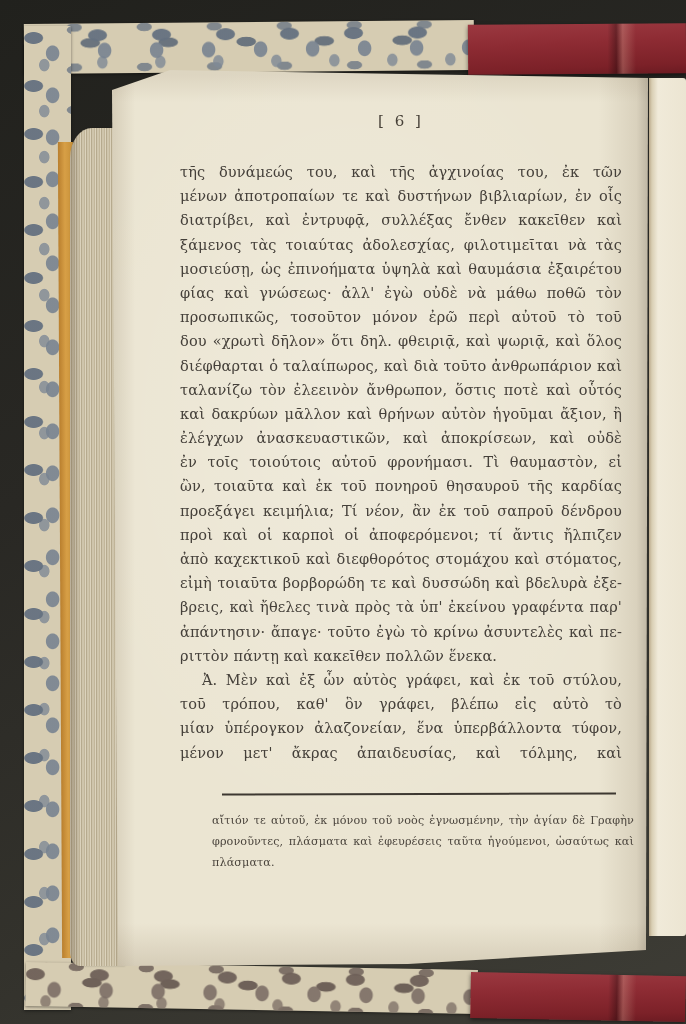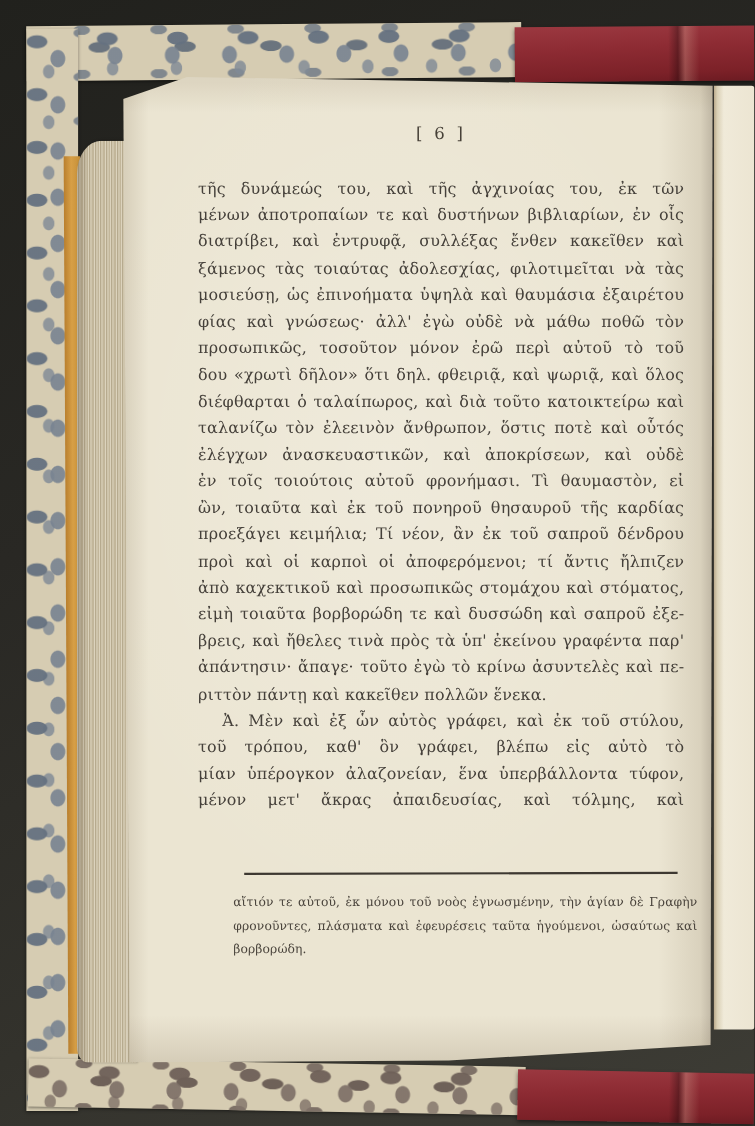--- a/index.html
+++ b/index.html
@@ -119,38 +119,39 @@
     <div class="page-number">[ 6 ]</div>
     <div class="text-block" id="main-text">
         <div class="tline">τῆς δυνάμεώς του, καὶ τῆς ἀγχινοίας του, ἐκ τῶν περιφερο-</div>
         <div class="tline">μένων ἀποτροπαίων τε καὶ δυστήνων βιβλιαρίων, ἐν οἷς ἐν-</div>
         <div class="tline">διατρίβει, καὶ ἐντρυφᾷ, συλλέξας ἔνθεν κακεῖθεν καὶ ἀναμα-</div>
         <div class="tline">ξάμενος τὰς τοιαύτας ἀδολεσχίας, φιλοτιμεῖται νὰ τὰς δη-</div>
         <div class="tline">μοσιεύσῃ, ὡς ἐπινοήματα ὑψηλὰ καὶ θαυμάσια ἐξαιρέτου σο-</div>
         <div class="tline">φίας καὶ γνώσεως· ἀλλ' ἐγὼ οὐδὲ νὰ μάθω ποθῶ τὸν γράψαντα</div>
         <div class="tline">προσωπικῶς, τοσοῦτον μόνον ἐρῶ περὶ αὐτοῦ τὸ τοῦ Φερεκύ-</div>
         <div class="tline">δου «χρωτὶ δῆλον» ὅτι δηλ. φθειριᾷ, καὶ ψωριᾷ, καὶ ὅλος ὅλως</div>
-        <div class="tline">διέφθαρται ὁ ταλαίπωρος, καὶ διὰ τοῦτο κατοικτείρω καὶ</div>
+        <div class="tline">διέφθαρται ὁ ταλαίπωρος, καὶ διὰ τοῦτο ἀνθρωπάριον καὶ</div>
         <div class="tline">ταλανίζω τὸν ἐλεεινὸν ἄνθρωπον, ὅστις ποτὲ καὶ οὗτός ἐστι,</div>
+        <div class="tline">καὶ δακρύων μᾶλλον καὶ θρήνων αὐτὸν ἡγοῦμαι ἄξιον, ἢ</div>
         <div class="tline">ἐλέγχων ἀνασκευαστικῶν, καὶ ἀποκρίσεων, καὶ οὐδὲ θαυμάζω</div>
         <div class="tline">ἐν τοῖς τοιούτοις αὐτοῦ φρονήμασι. Τὶ θαυμαστὸν, εἰ τοιοῦτος</div>
         <div class="tline">ὢν, τοιαῦτα καὶ ἐκ τοῦ πονηροῦ θησαυροῦ τῆς καρδίας αὐτοῦ</div>
         <div class="tline">προεξάγει κειμήλια; Τί νέον, ἂν ἐκ τοῦ σαπροῦ δένδρου σα-</div>
         <div class="tline">προὶ καὶ οἱ καρποὶ οἱ ἀποφερόμενοι; τί ἄντις ἤλπιζεν ἄλλο</div>
-        <div class="tline">ἀπὸ καχεκτικοῦ καὶ προσωπικῶς στομάχου καὶ στόματος,</div>
-        <div class="tline">εἰμὴ τοιαῦτα βορβορώδη τε καὶ δυσσώδη καὶ σαπροῦ ἐξε-</div>
+        <div class="tline">ἀπὸ καχεκτικοῦ καὶ διεφθορότος στομάχου καὶ στόματος,</div>
+        <div class="tline">εἰμὴ τοιαῦτα βορβορώδη τε καὶ δυσσώδη καὶ βδελυρὰ ἐξε-</div>
         <div class="tline">βρεις, καὶ ἤθελες τινὰ πρὸς τὰ ὑπ' ἐκείνου γραφέντα παρ' ἐμοῦ</div>
         <div class="tline">ἀπάντησιν· ἄπαγε· τοῦτο ἐγὼ τὸ κρίνω ἀσυντελὲς καὶ πε-</div>
         <div class="tline para-end">ριττὸν πάντῃ καὶ κακεῖθεν πολλῶν ἕνεκα.</div>
         <div class="tline indent">Ἀ. Μὲν καὶ ἐξ ὧν αὐτὸς γράφει, καὶ ἐκ τοῦ στύλου, ἤτοι</div>
         <div class="tline">τοῦ τρόπου, καθ' ὃν γράφει, βλέπω εἰς αὐτὸ τὸ ἀνθρωπάριον</div>
         <div class="tline">μίαν ὑπέρογκον ἀλαζονείαν, ἕνα ὑπερβάλλοντα τύφον, ἡνω-</div>
         <div class="tline para-end">μένον μετ' ἄκρας ἀπαιδευσίας, καὶ τόλμης, καὶ θρασύτητος·</div>
       </div>
     <div class="footnote-rule"></div>
     <div class="footnote" id="footnote">
         <div class="tline">αἴτιόν τε αὐτοῦ, ἐκ μόνου τοῦ νοὸς ἐγνωσμένην, τὴν ἁγίαν δὲ Γραφὴν κατα-</div>
         <div class="tline">φρονοῦντες, πλάσματα καὶ ἐφευρέσεις ταῦτα ἡγούμενοι, ὡσαύτως καὶ τὴν</div>
-        <div class="tline para-end">βορβορώδη.</div>
+        <div class="tline para-end">πλάσματα.</div>
       </div>
   </div>
 
 </div>
 
 </body></html>

